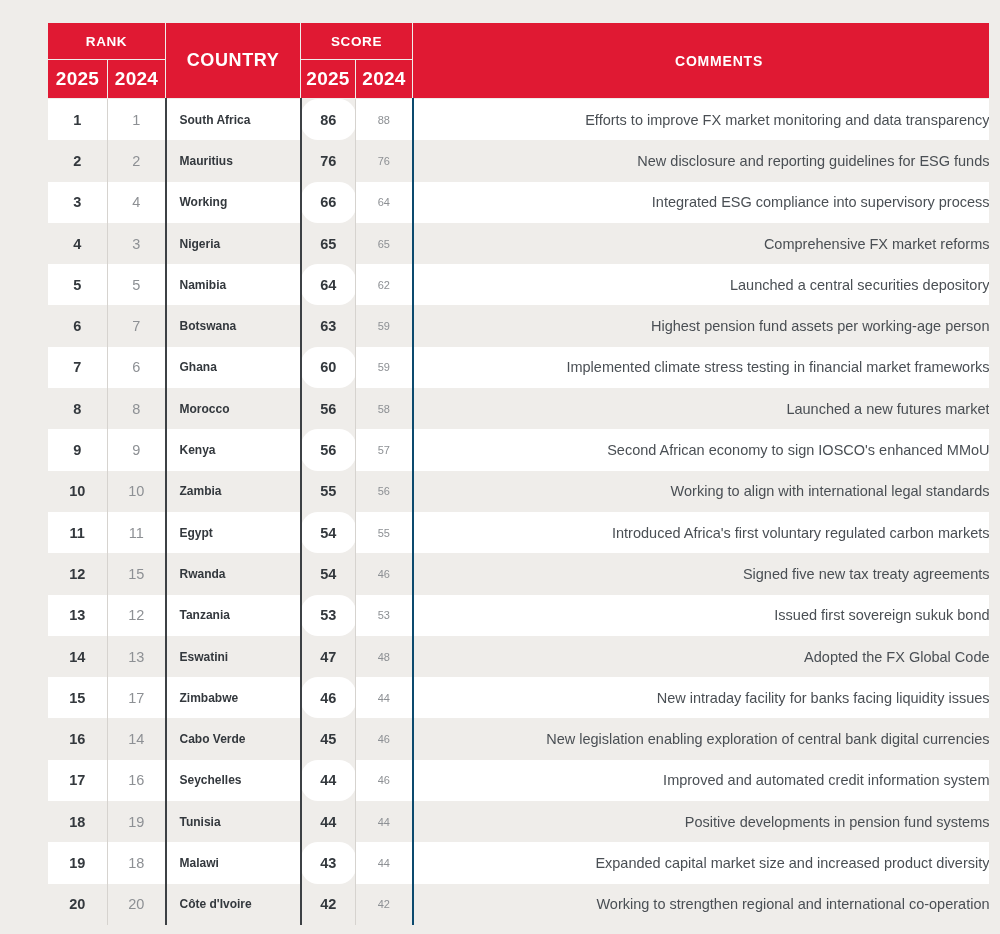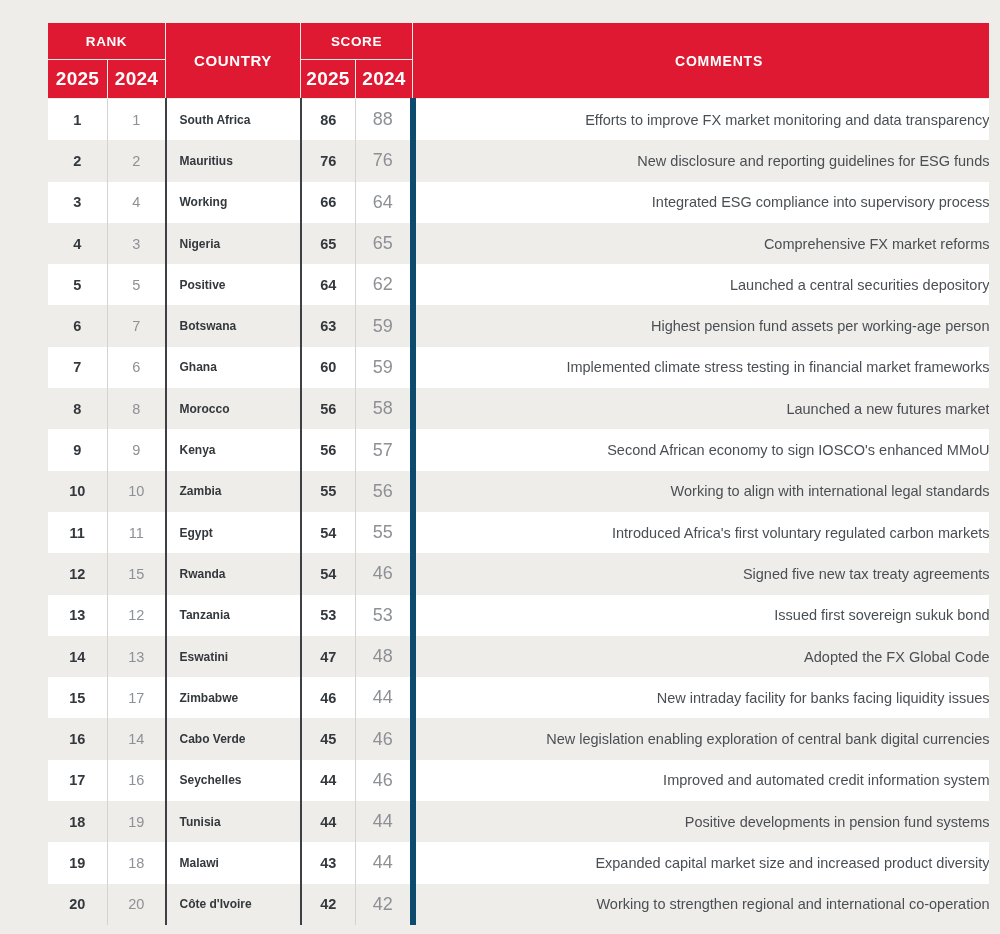--- a/index.html
+++ b/index.html
@@ -56,21 +56,21 @@
     letter-spacing: 0.6px;
     text-align: center;
     padding: 0;
     border: 1.5px solid #efedea;
     height: 38px;
     vertical-align: middle;
   }
   thead th.group-top { height: 36px; }
   thead th.tall {
     height: 74px;
-    font-size: 15px;
+    font-size: 18px;
   }
   thead th.sub {
     height: 38px;
     font-size: 19px;
     letter-spacing: 0.3px;
   }
   thead th.comments-head {
     font-size: 14px;
     letter-spacing: 0.8px;
     padding-left: 36px;
@@ -108,27 +108,28 @@
     font-size: 12px;
     padding-left: 13px;
     border-right: 2px solid #3d4145;
   }
   td.score-25 {
     text-align: center;
     font-weight: bold;
     color: #33383d;
     font-size: 14.5px;
     border-right: 1px solid #d6d3cf;
+    border-radius: 17px;
   }
   td.score-24 {
     text-align: center;
     font-weight: normal;
     color: #8d9094;
-    font-size: 18px;
-    border-right: 6px solid #0c4a6e;
+    font-size: 11px;
+    border-right: 2px solid #0c4a6e;
   }
   td.comments {
     text-align: right;
     color: #4a4f54;
     font-size: 14.5px;
     font-weight: normal;
     padding-left: 20px;
     white-space: nowrap;
   }
 </style>
@@ -189,21 +190,21 @@
             <td class="rank-25">4</td>
             <td class="rank-24">3</td>
             <td class="country">Nigeria</td>
             <td class="score-25">65</td>
             <td class="score-24">65</td>
             <td class="comments">Comprehensive FX market reforms</td>
           </tr>
           <tr class="odd">
             <td class="rank-25">5</td>
             <td class="rank-24">5</td>
-            <td class="country">Positive</td>
+            <td class="country">Namibia</td>
             <td class="score-25">64</td>
             <td class="score-24">62</td>
             <td class="comments">Launched a central securities depository</td>
           </tr>
           <tr class="even">
             <td class="rank-25">6</td>
             <td class="rank-24">7</td>
             <td class="country">Botswana</td>
             <td class="score-25">63</td>
             <td class="score-24">59</td>

